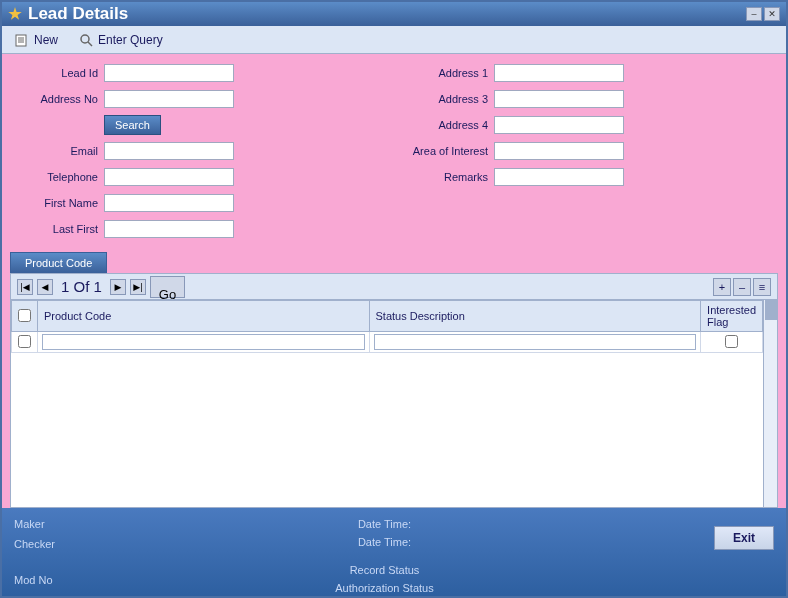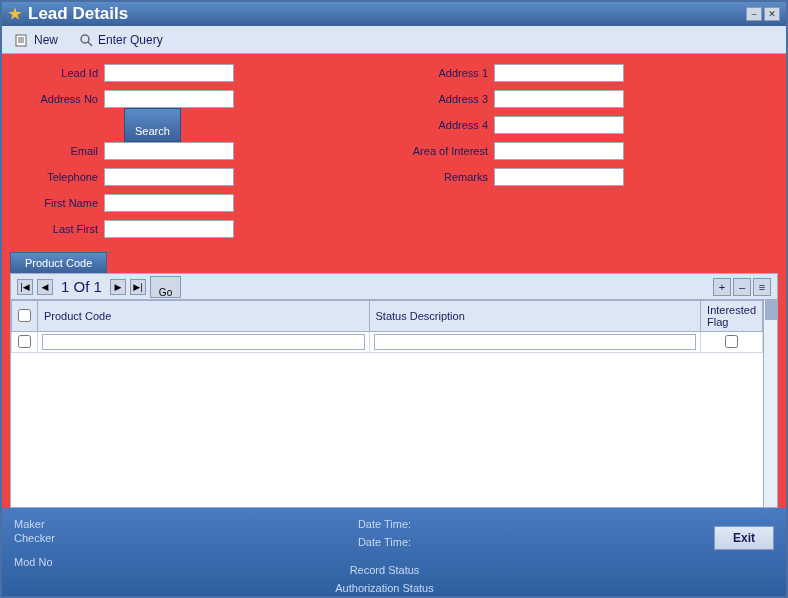--- a/index.html
+++ b/index.html
@@ -94,21 +94,21 @@
 
     .toolbar-icon {
       width: 16px;
       height: 16px;
       display: flex;
       align-items: center;
       justify-content: center;
     }
 
     .content-area {
-      background: #ef4444;
+      background: #f9a8d4;
       flex: 1;
       display: flex;
       flex-direction: column;
       overflow: hidden;
     }
 
     .form-section {
       padding: 8px 12px;
       display: flex;
       gap: 20px;
@@ -143,25 +143,25 @@
       border: 1px solid #a0a8c0;
       background: white;
       font-size: 11px;
       padding: 0 2px;
     }
 
     .search-btn {
       background: linear-gradient(to bottom, #5b8cc8, #3a6099);
       color: white;
       border: 1px solid #2a5080;
-      padding: 16px 10px;
+      padding: 2px 10px;
       font-size: 11px;
       cursor: pointer;
       height: 20px;
-      margin-left: 20px;
+      margin-left: 0;
     }
 
     .tabs-area {
       display: flex;
       margin: 0 8px;
       flex-shrink: 0;
     }
 
     .tab {
       padding: 4px 14px;
@@ -221,21 +221,21 @@
     .page-info {
       font-size: 15px;
       color: #1a1a5e;
       margin: 0 4px;
     }
 
     .go-btn {
       background: #d0d8e8;
       border: 1px solid #8898b8;
       padding: 10px 8px;
-      font-size: 10px;
+      font-size: 13px;
       cursor: pointer;
       height: 18px;
     }
 
     .grid-actions {
       display: flex;
       gap: 2px;
     }
 
     .grid-action-btn {
@@ -315,21 +315,21 @@
       display: flex;
       justify-content: space-between;
       align-items: flex-start;
       flex-shrink: 0;
       height: 88px;
     }
 
     .status-left {
       display: flex;
       flex-direction: column;
-      gap: 2px;
+      gap: 8px;
       padding-top: 4px;
     }
 
     .status-row {
       display: flex;
       gap: 4px;
     }
 
     .status-label {
       color: #c8d8f5;

